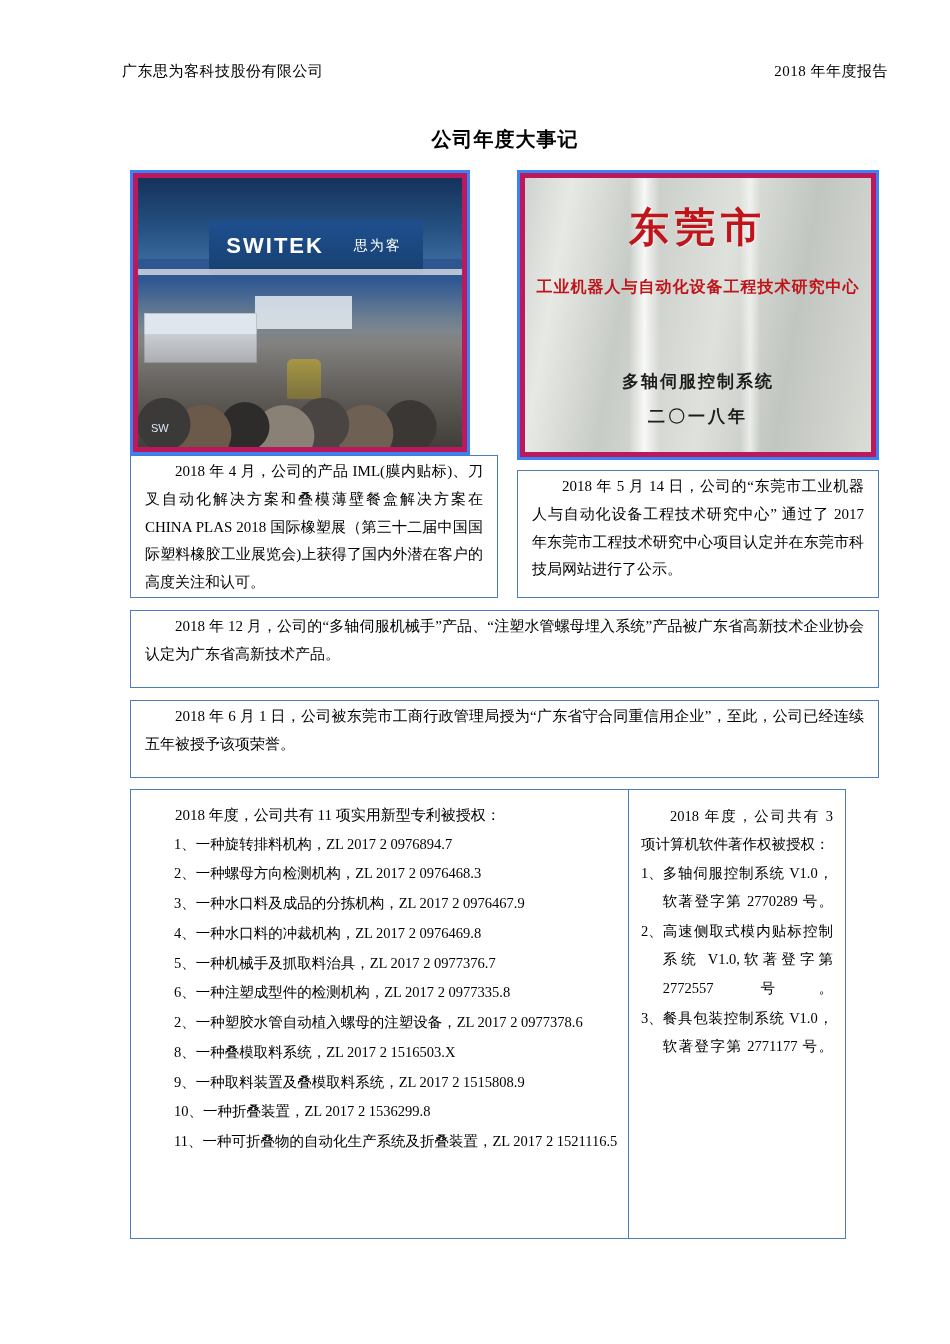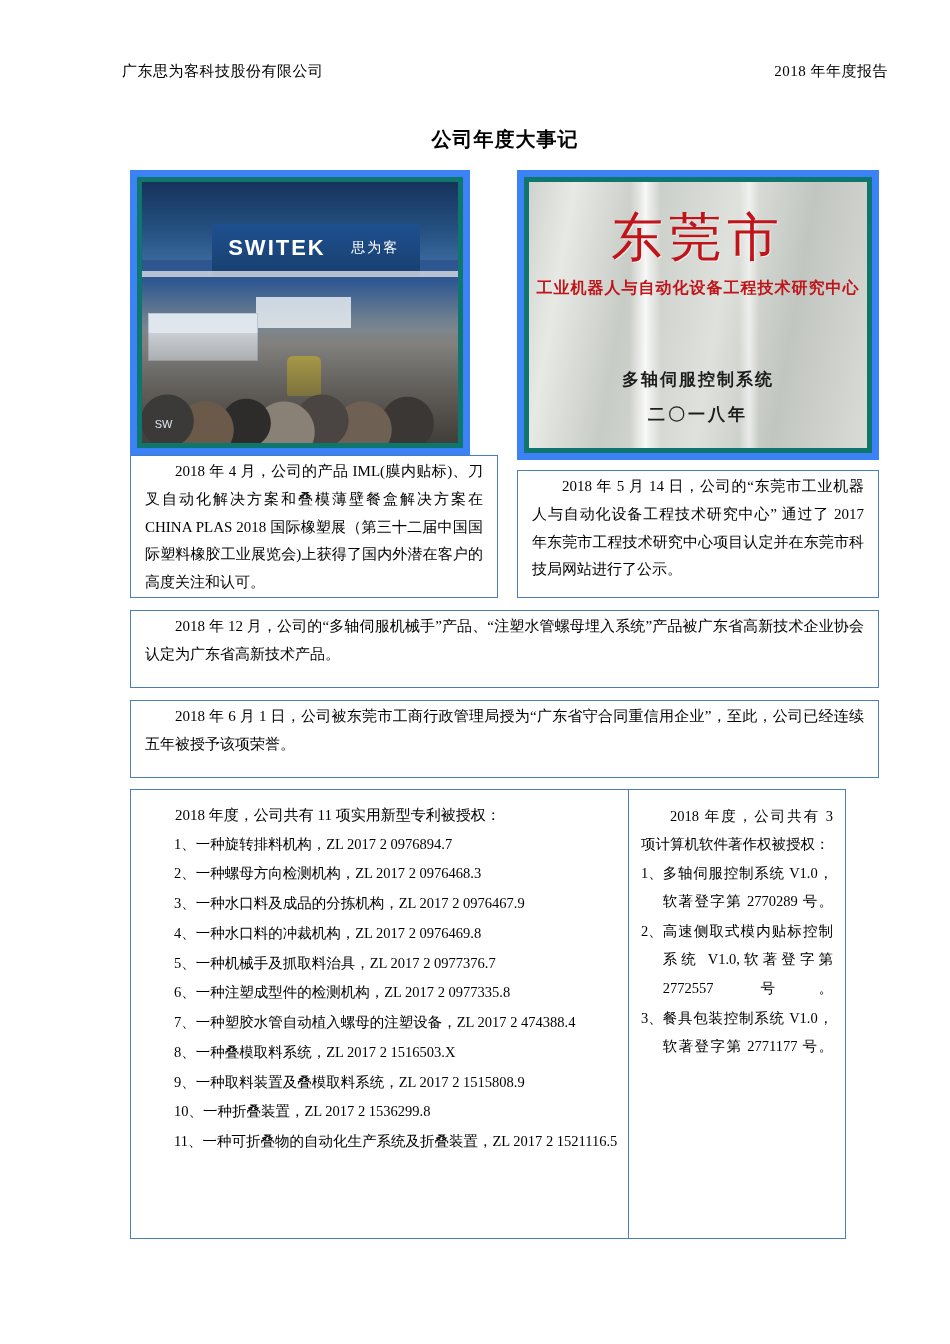--- a/index.html
+++ b/index.html
@@ -36,23 +36,23 @@
     text-align: center;
     font-size: 20px;
     font-weight: bold;
     letter-spacing: 1px;
     font-family: "Liberation Sans", sans-serif;
   }
 
   
   .photo-box {
     position: absolute;
-    border: 7px solid #3b82f6;
+    border: 3px solid #3b82f6;
     padding: 5px;
-    background: #0f766e;
+    background: #be185d;
     box-sizing: border-box;
   }
   #photo-left {
     left: 100px;
     top: 170px;
     width: 340px;
     height: 285px;
   }
   #photo-right {
     left: 487px;
@@ -132,22 +132,22 @@
   .plaque .sheen {
     position: absolute; left: 30%; top: 0; width: 9%; height: 100%;
     background: linear-gradient(90deg, rgba(255,255,255,0) 0%, rgba(255,255,255,.85) 50%, rgba(255,255,255,0) 100%);
   }
   .plaque .sheen2 {
     position: absolute; left: 62%; top: 0; width: 6%; height: 100%;
     background: linear-gradient(90deg, rgba(255,255,255,0) 0%, rgba(255,255,255,.6) 50%, rgba(255,255,255,0) 100%);
   }
   .plaque .l1 {
     position: absolute; left: 0; right: 0; top: 8%;
-    text-align: center; color: #c0141b; font-weight: normal;
-    font-size: 52px; letter-spacing: 6px;
+    text-align: center; color: #c0141b; font-weight: bold;
+    font-size: 40px; letter-spacing: 6px;
     font-family: "Liberation Sans", sans-serif;
     text-shadow: 1px 1px 0 rgba(255,255,255,.6);
   }
   .plaque .l2 {
     position: absolute; left: 0; right: 0; top: 36%;
     text-align: center; color: #c0141b; font-weight: bold;
     font-size: 16px; letter-spacing: 1px;
     font-family: "Liberation Sans", sans-serif;
   }
   .plaque .l3 {
@@ -261,21 +261,21 @@
   </div>
 
   <div class="tbox" id="box-patents">
     <p class="patent-head">2018 年度，公司共有 11 项实用新型专利被授权：</p>
     <p class="patent-item">1、一种旋转排料机构，ZL 2017 2 0976894.7</p>
     <p class="patent-item">2、一种螺母方向检测机构，ZL 2017 2 0976468.3</p>
     <p class="patent-item">3、一种水口料及成品的分拣机构，ZL 2017 2 0976467.9</p>
     <p class="patent-item">4、一种水口料的冲裁机构，ZL 2017 2 0976469.8</p>
     <p class="patent-item">5、一种机械手及抓取料治具，ZL 2017 2 0977376.7</p>
     <p class="patent-item">6、一种注塑成型件的检测机构，ZL 2017 2 0977335.8</p>
-    <p class="patent-item">7、一种塑胶水管自动植入螺母的注塑设备，ZL 2017 2 474388.4</p>
+    <p class="patent-item">2、一种塑胶水管自动植入螺母的注塑设备，ZL 2017 2 0977378.6</p>
     <p class="patent-item">8、一种叠模取料系统，ZL 2017 2 1516503.X</p>
     <p class="patent-item">9、一种取料装置及叠模取料系统，ZL 2017 2 1515808.9</p>
     <p class="patent-item">10、一种折叠装置，ZL 2017 2 1536299.8</p>
     <p class="patent-item">11、一种可折叠物的自动化生产系统及折叠装置，ZL 2017 2 1521116.5</p>
   </div>
 
   <div class="tbox" id="box-software">
     <p class="sw-head">2018 年度，公司共有 3 项计算机软件著作权被授权：</p>
     <div class="sw-item">
       <span class="num">1、</span>

